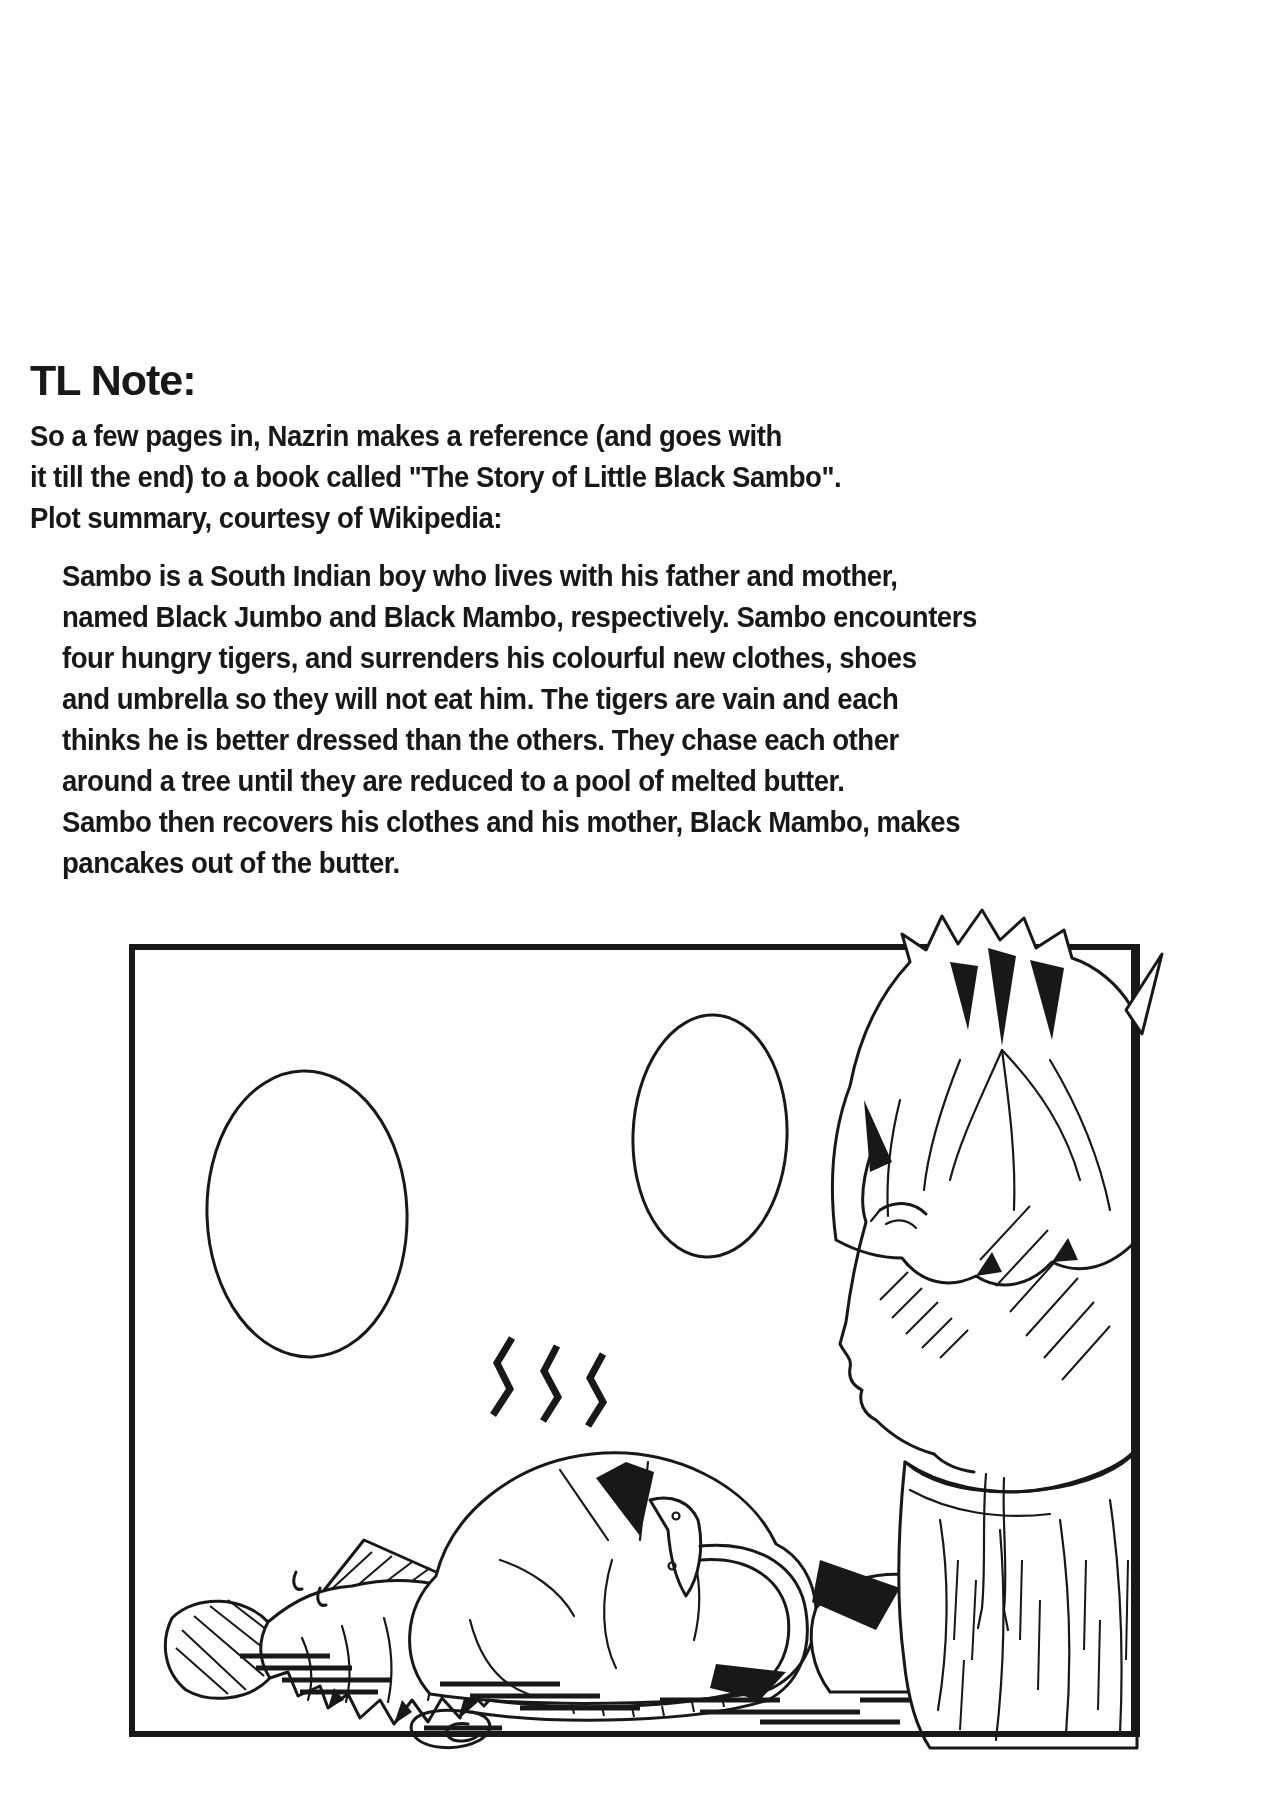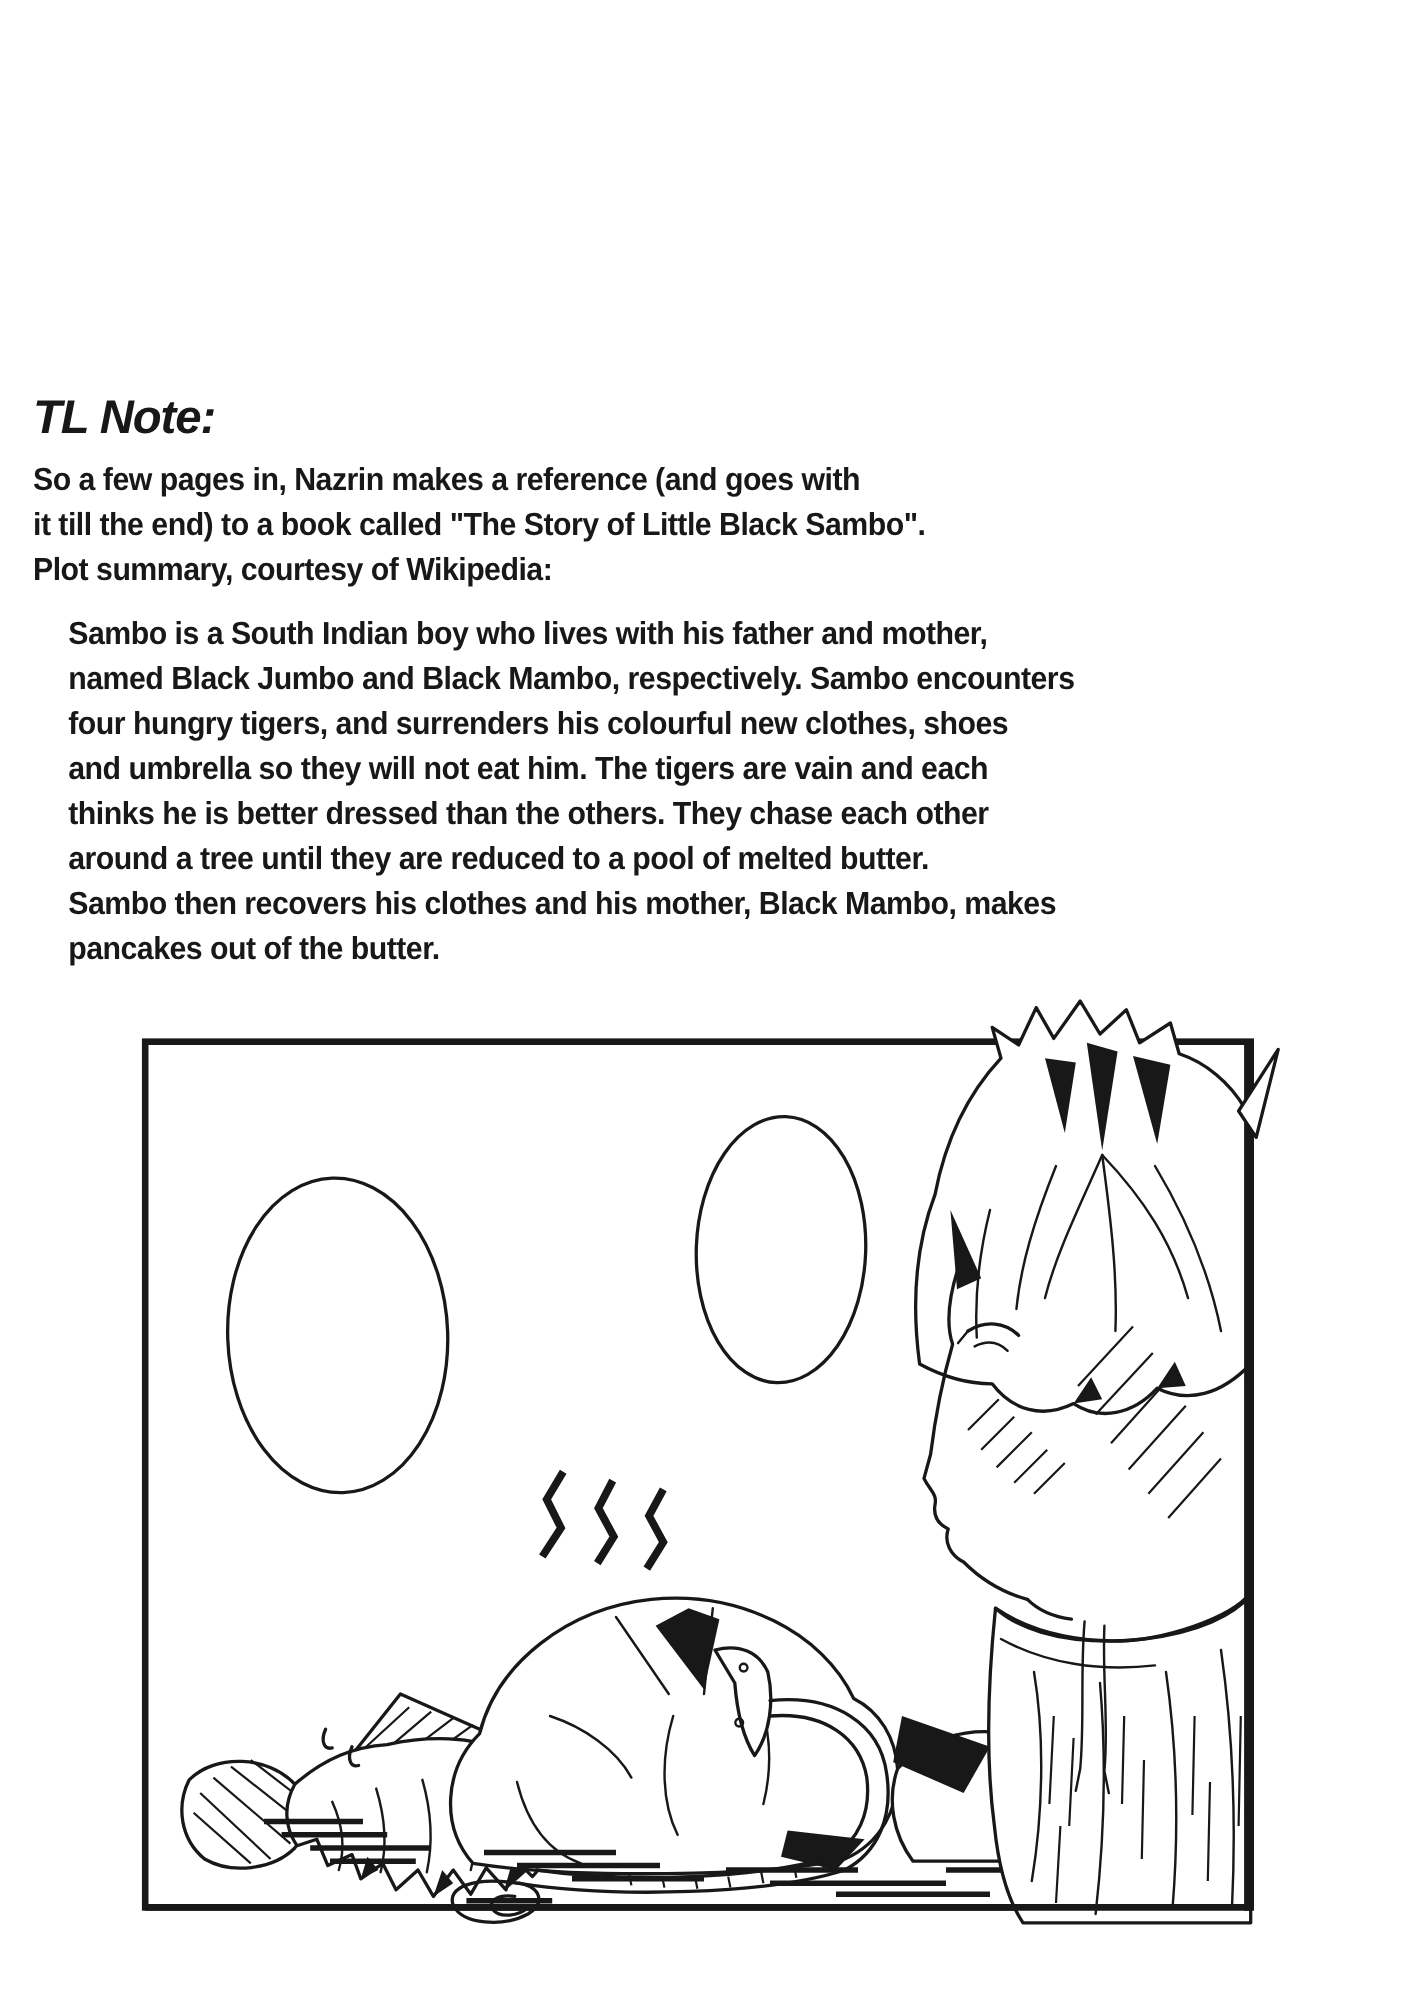--- a/index.html
+++ b/index.html
@@ -2,21 +2,21 @@
 <html style="--ink: #181818; --paper: #ffffff;"><head>
 <meta charset="utf-8">
 <style>
   :root { --ink:#181818; --paper:#ffffff; }
   * { margin:0; padding:0; box-sizing:border-box; }
   html,body { width:1280px; height:1810px; background:var(--paper); overflow:hidden; }
   body { position:relative; font-family:"Liberation Sans", sans-serif; color:var(--ink); }
 
   .heading {
     position:absolute; left:30px; top:356px;
-    font-size:43px; font-weight:bold; font-style:italic;
+    font-size:43px; font-weight:bold; 
     letter-spacing:-1px;
   }
   .textblock {
     position:absolute;
     font-size:29px; font-weight:bold;
     line-height:41px; letter-spacing:-0.5px;
     transform:scaleX(0.95); transform-origin:0 0;
     white-space:nowrap;
   }
   .intro { left:30px; top:416px; }

